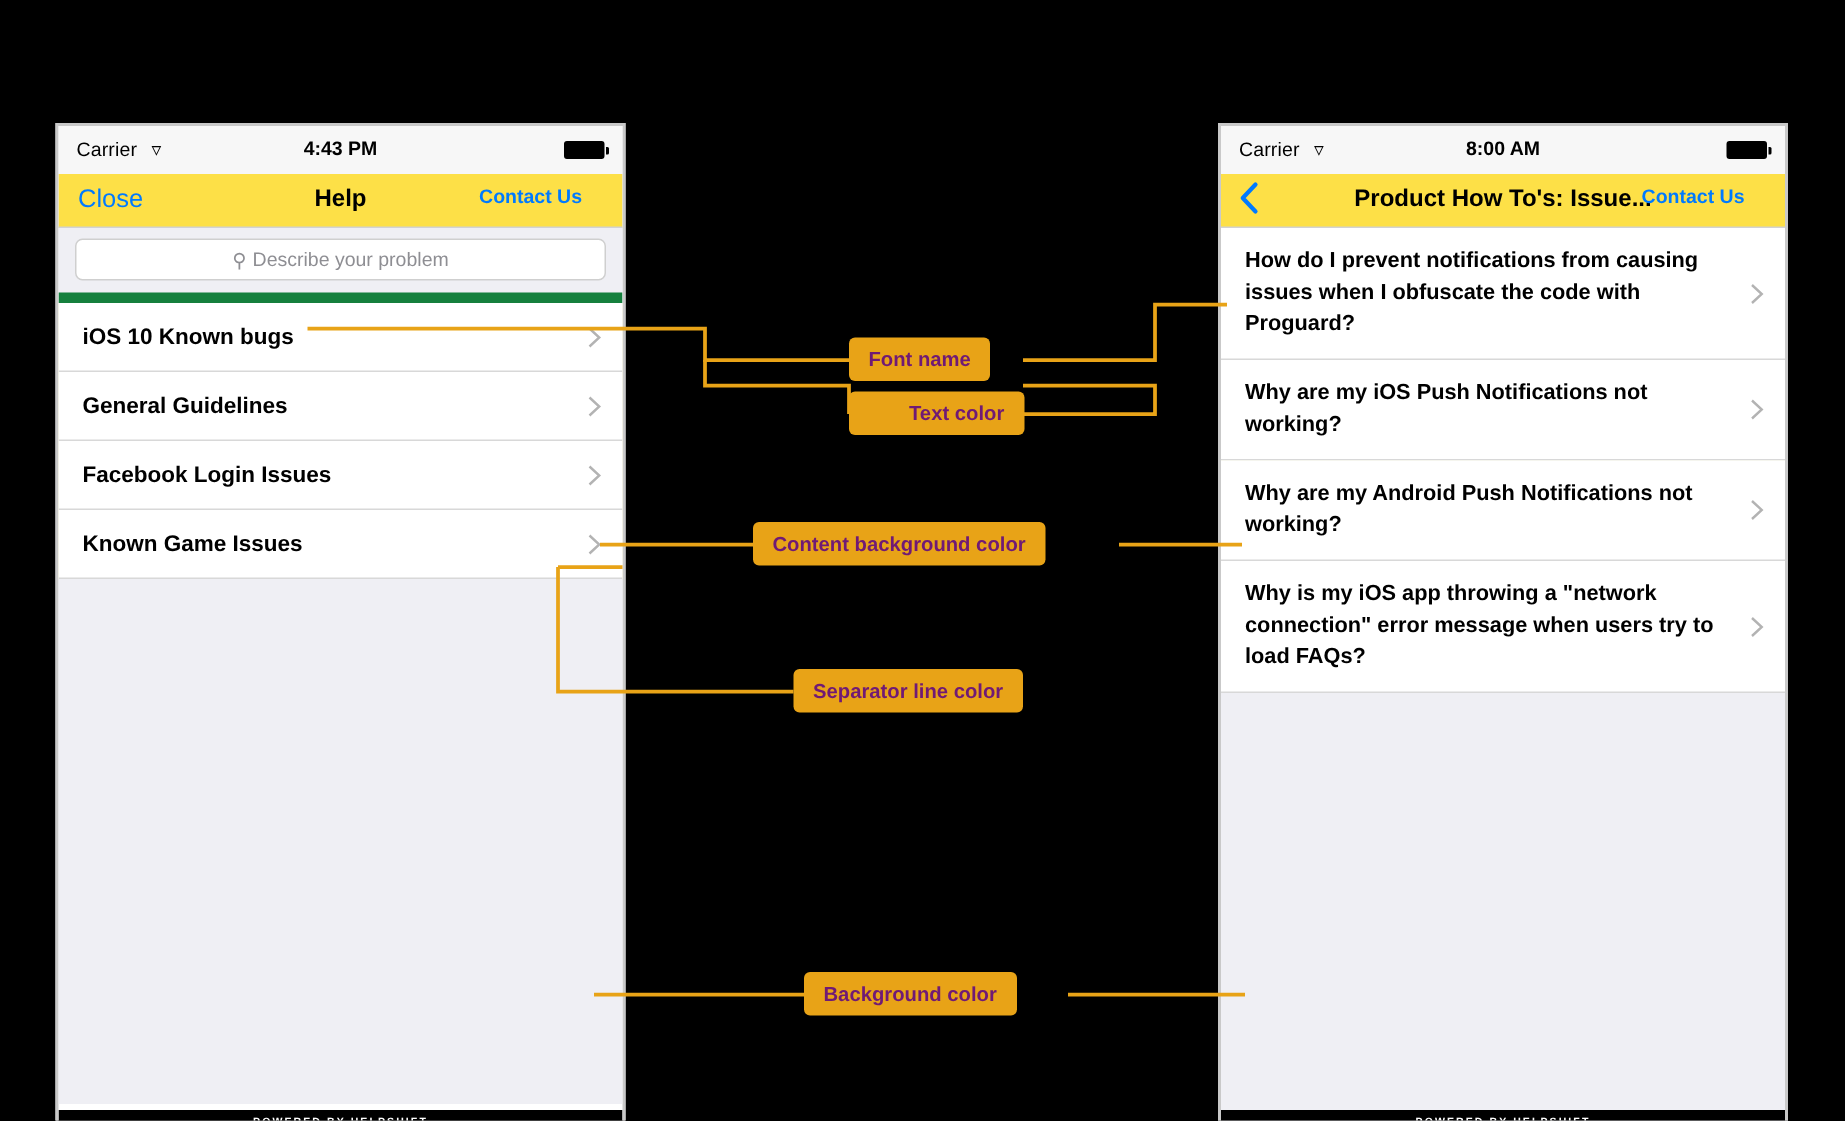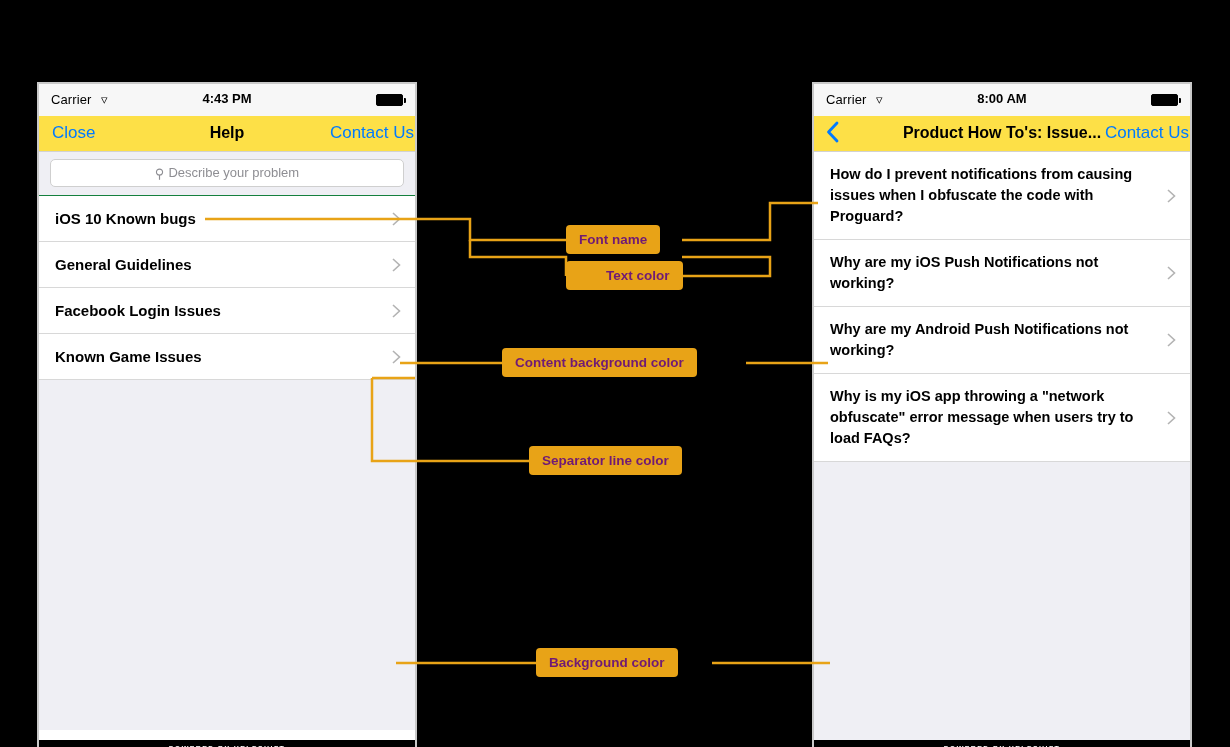--- a/index.html
+++ b/index.html
@@ -101,35 +101,36 @@
     text-align: center;
     font-size: 16px;
     font-weight: bold;
     color: #000;
     white-space: nowrap;
     overflow: hidden;
     text-overflow: ellipsis;
   }
   .nav-right {
     position: absolute;
-    right: 1px; top: 7px;
-    font-size: 17px;
+    right: 27px; top: 7px;
+    font-size: 13px;
     color: #007aff;
+    font-weight: bold;
   }
   .back-chevron {
     position: absolute;
     left: 12px; top: 5px;
     width: 14px; height: 22px;
   }
 
   
   .search-wrap {
     background: #efeff4;
     padding: 7px 11px 8px 11px;
-    border-bottom: 1px solid #15803d;
+    border-bottom: 7px solid #15803d;
   }
   .search-field {
     height: 26px;
     background: #ffffff;
     border: 1px solid #cfcfcf;
     border-radius: 5px;
     position: relative;
   }
   .search-inner {
     position: absolute;
@@ -298,21 +299,21 @@
             <polyline points="1,1 7.5,7 1,13" fill="none" stroke="#b3b3b3" stroke-width="1.6"></polyline>
           </svg>
       </div>
       <div class="list-row" style="min-height:66px">
         <div class="row-text multi">Why are my Android Push Notifications not working?</div>
         <svg class="disclosure" viewBox="0 0 9 14">
             <polyline points="1,1 7.5,7 1,13" fill="none" stroke="#b3b3b3" stroke-width="1.6"></polyline>
           </svg>
       </div>
       <div class="list-row" style="min-height:88px">
-        <div class="row-text multi">Why is my iOS app throwing a "network obfuscate" error message when users try to load FAQs?</div>
+        <div class="row-text multi">Why is my iOS app throwing a "network connection" error message when users try to load FAQs?</div>
         <svg class="disclosure" viewBox="0 0 9 14">
             <polyline points="1,1 7.5,7 1,13" fill="none" stroke="#b3b3b3" stroke-width="1.6"></polyline>
           </svg>
       </div>
     </div>
 
     <div class="filler" style="height:320px"></div>
 
     <div class="powered">POWERED BY HELPSHIFT</div>
   </div>

